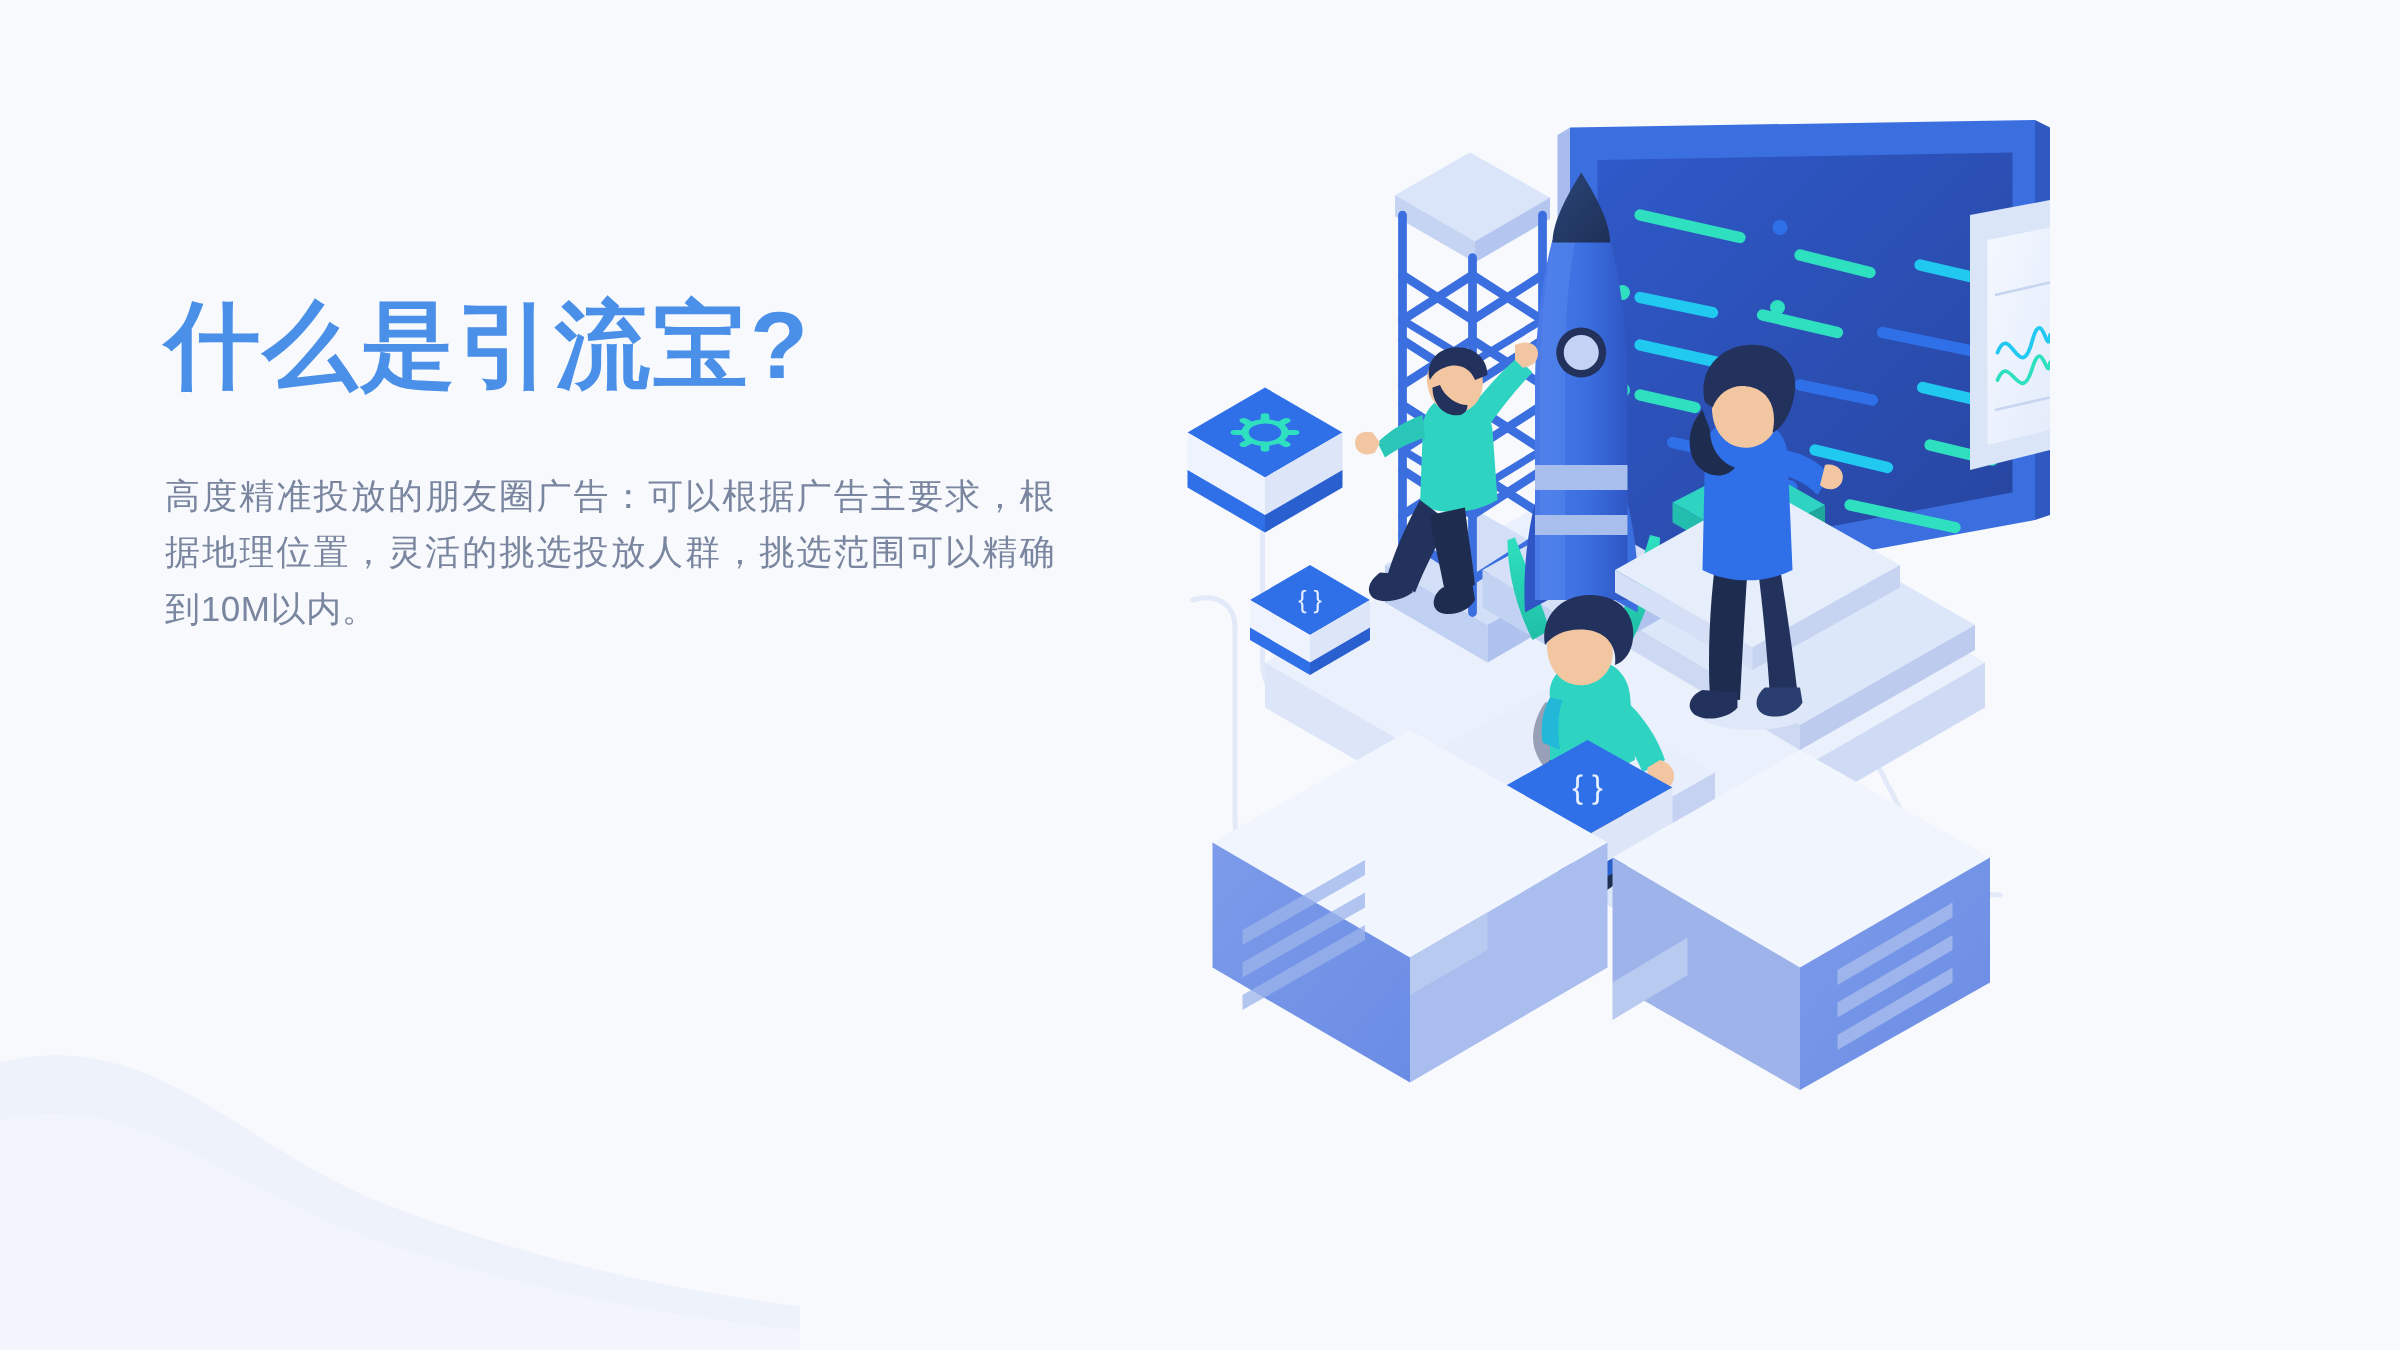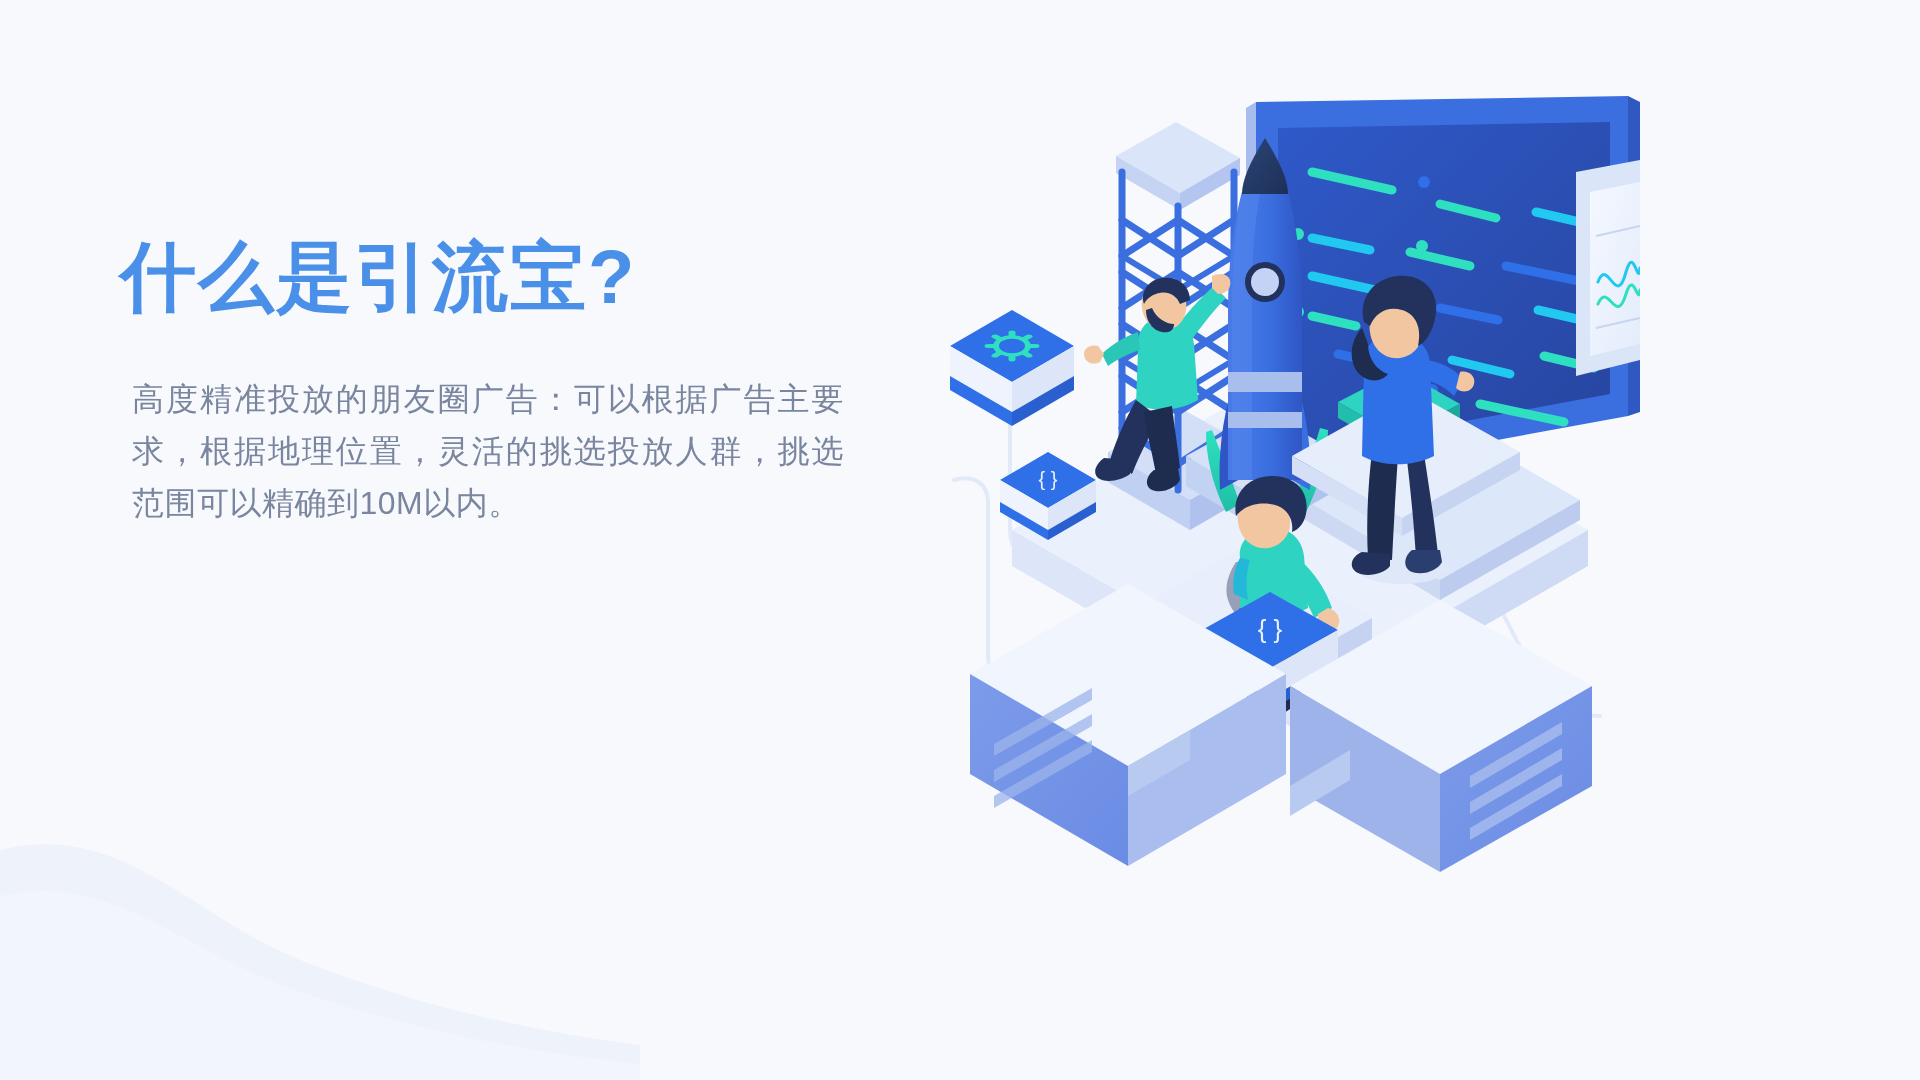--- a/index.html
+++ b/index.html
@@ -25,36 +25,36 @@
     position: absolute;
     left: 0;
     bottom: 0;
     width: 640px;
     height: 380px;
     pointer-events: none;
   }
   
   .text-col {
     position: absolute;
-    left: 120px;
+    left: 132px;
     top: 236px;
     width: 740px;
   }
   .headline {
     margin: 0;
     font-size: 76px;
     line-height: 1.08;
     font-weight: 700;
     letter-spacing: 2px;
     color: #4a90e8;
     white-space: nowrap;
   }
   .body-copy {
-    margin: 56px 0 0 12px;
-    font-size: 32px;
+    margin: 56px 0 0 0;
+    font-size: 28px;
     line-height: 1.62;
     font-weight: 400;
     letter-spacing: 0.5px;
     color: #7a869f;
     width: 712px;
     text-align: justify;
   }
   
   .illustration {
     position: absolute;

